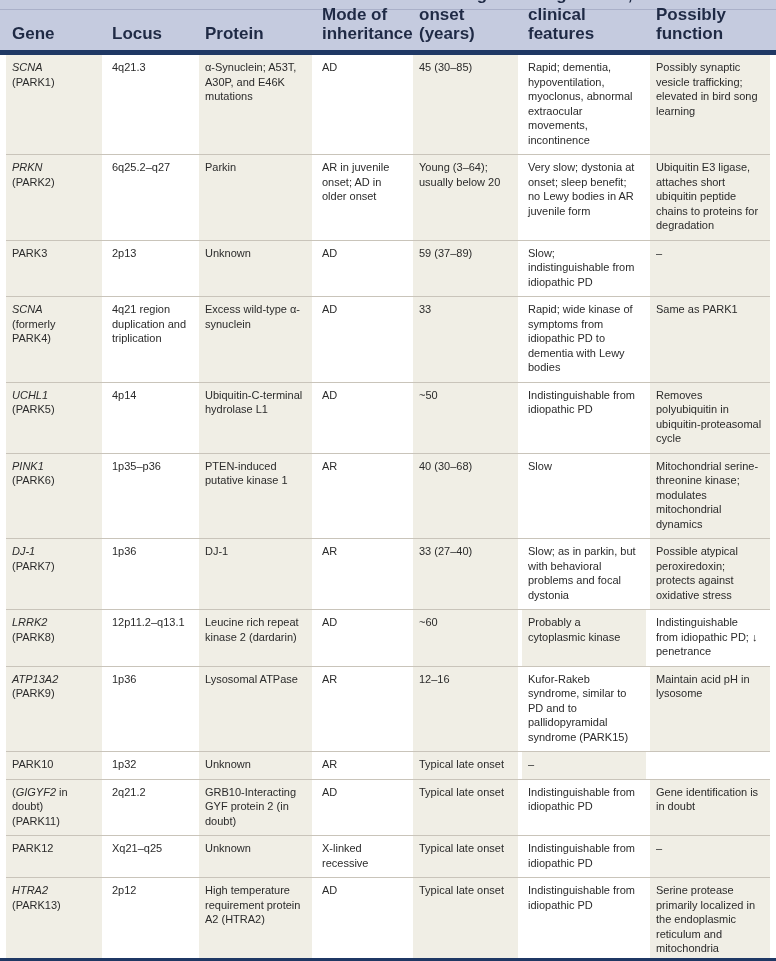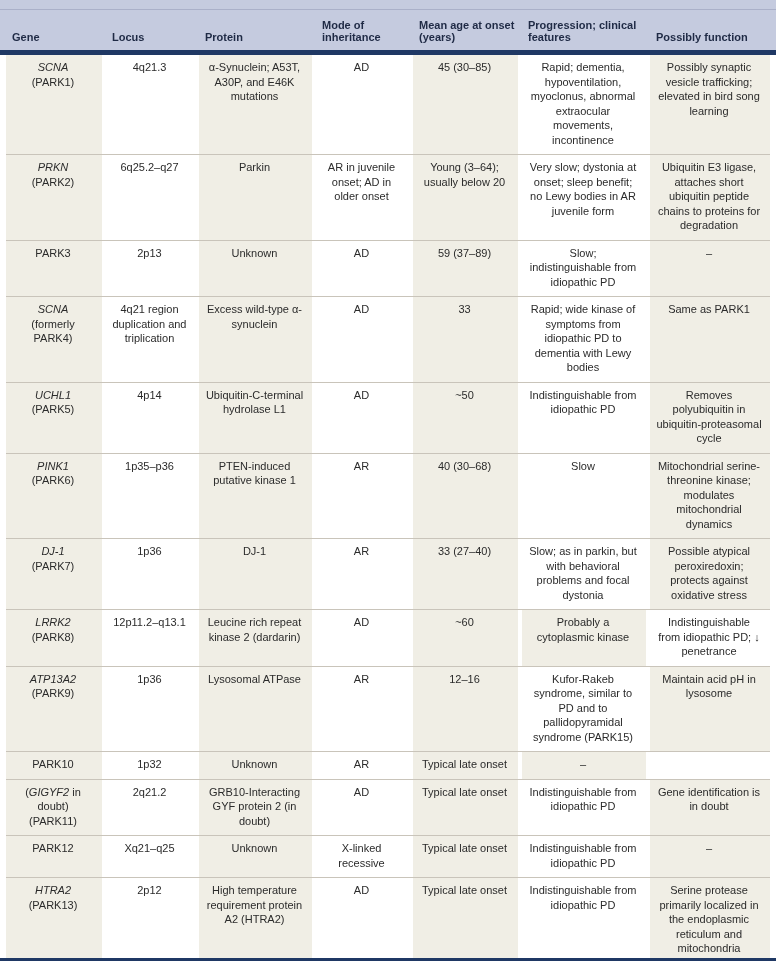--- a/index.html
+++ b/index.html
@@ -25,34 +25,34 @@
     grid-template-columns: 96px 89px 113px 93px 105px 124px 1fr;
     column-gap: 4px;
   }
   .header-grid {
     position: absolute; left: 6px; right: 6px; bottom: 0;
     align-items: end;
     padding-bottom: 6px;
   }
   .header-cell {
     font-weight: bold;
-    font-size: 11px;
+    font-size: 17px;
     line-height: 1.15;
     color: var(--header-text, #1f2a45);
     padding-left: 6px;
   }
   .header-rule {
     height: 5px;
     background: var(--header-rule, #1f3864);
   }
   .table-body {
     margin: 0 6px;
     border-bottom: 1px solid var(--row-line, #c9c4ba);
   }
-  .row { border-top: 1px solid var(--row-line, #c9c4ba); text-align: center; }
+  .row { border-top: 1px solid var(--row-line, #c9c4ba); }
   .row:first-child { border-top: none; }
   .cell {
     font-size: 11px;
     line-height: 14.5px;
     padding: 5px 8px 7px 6px;
   }
   .cell.c0, .cell.c2, .cell.c4, .cell.c6 {
     background: var(--stripe-bg, #f0eee5);
   }
   .it { font-style: italic; }

